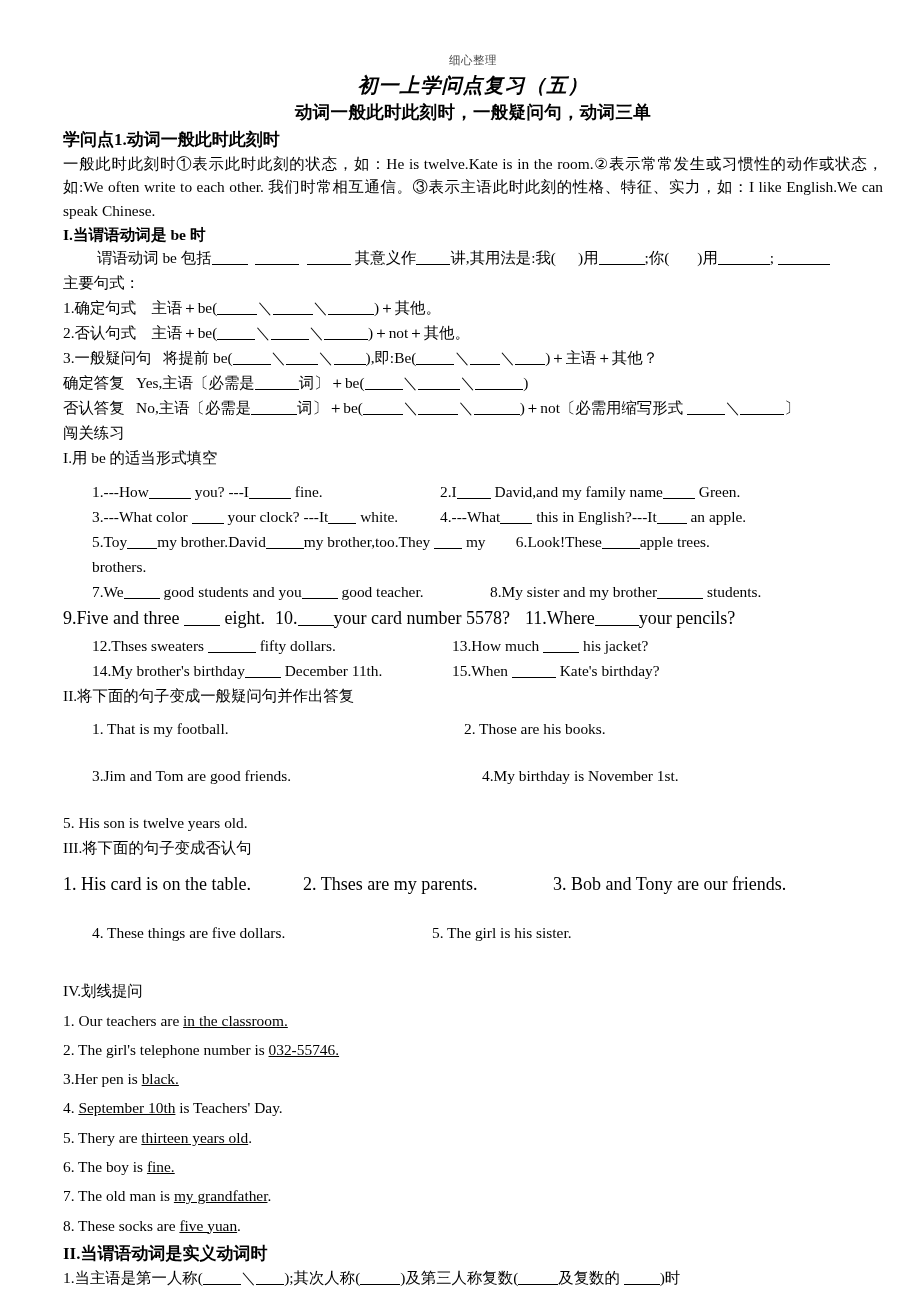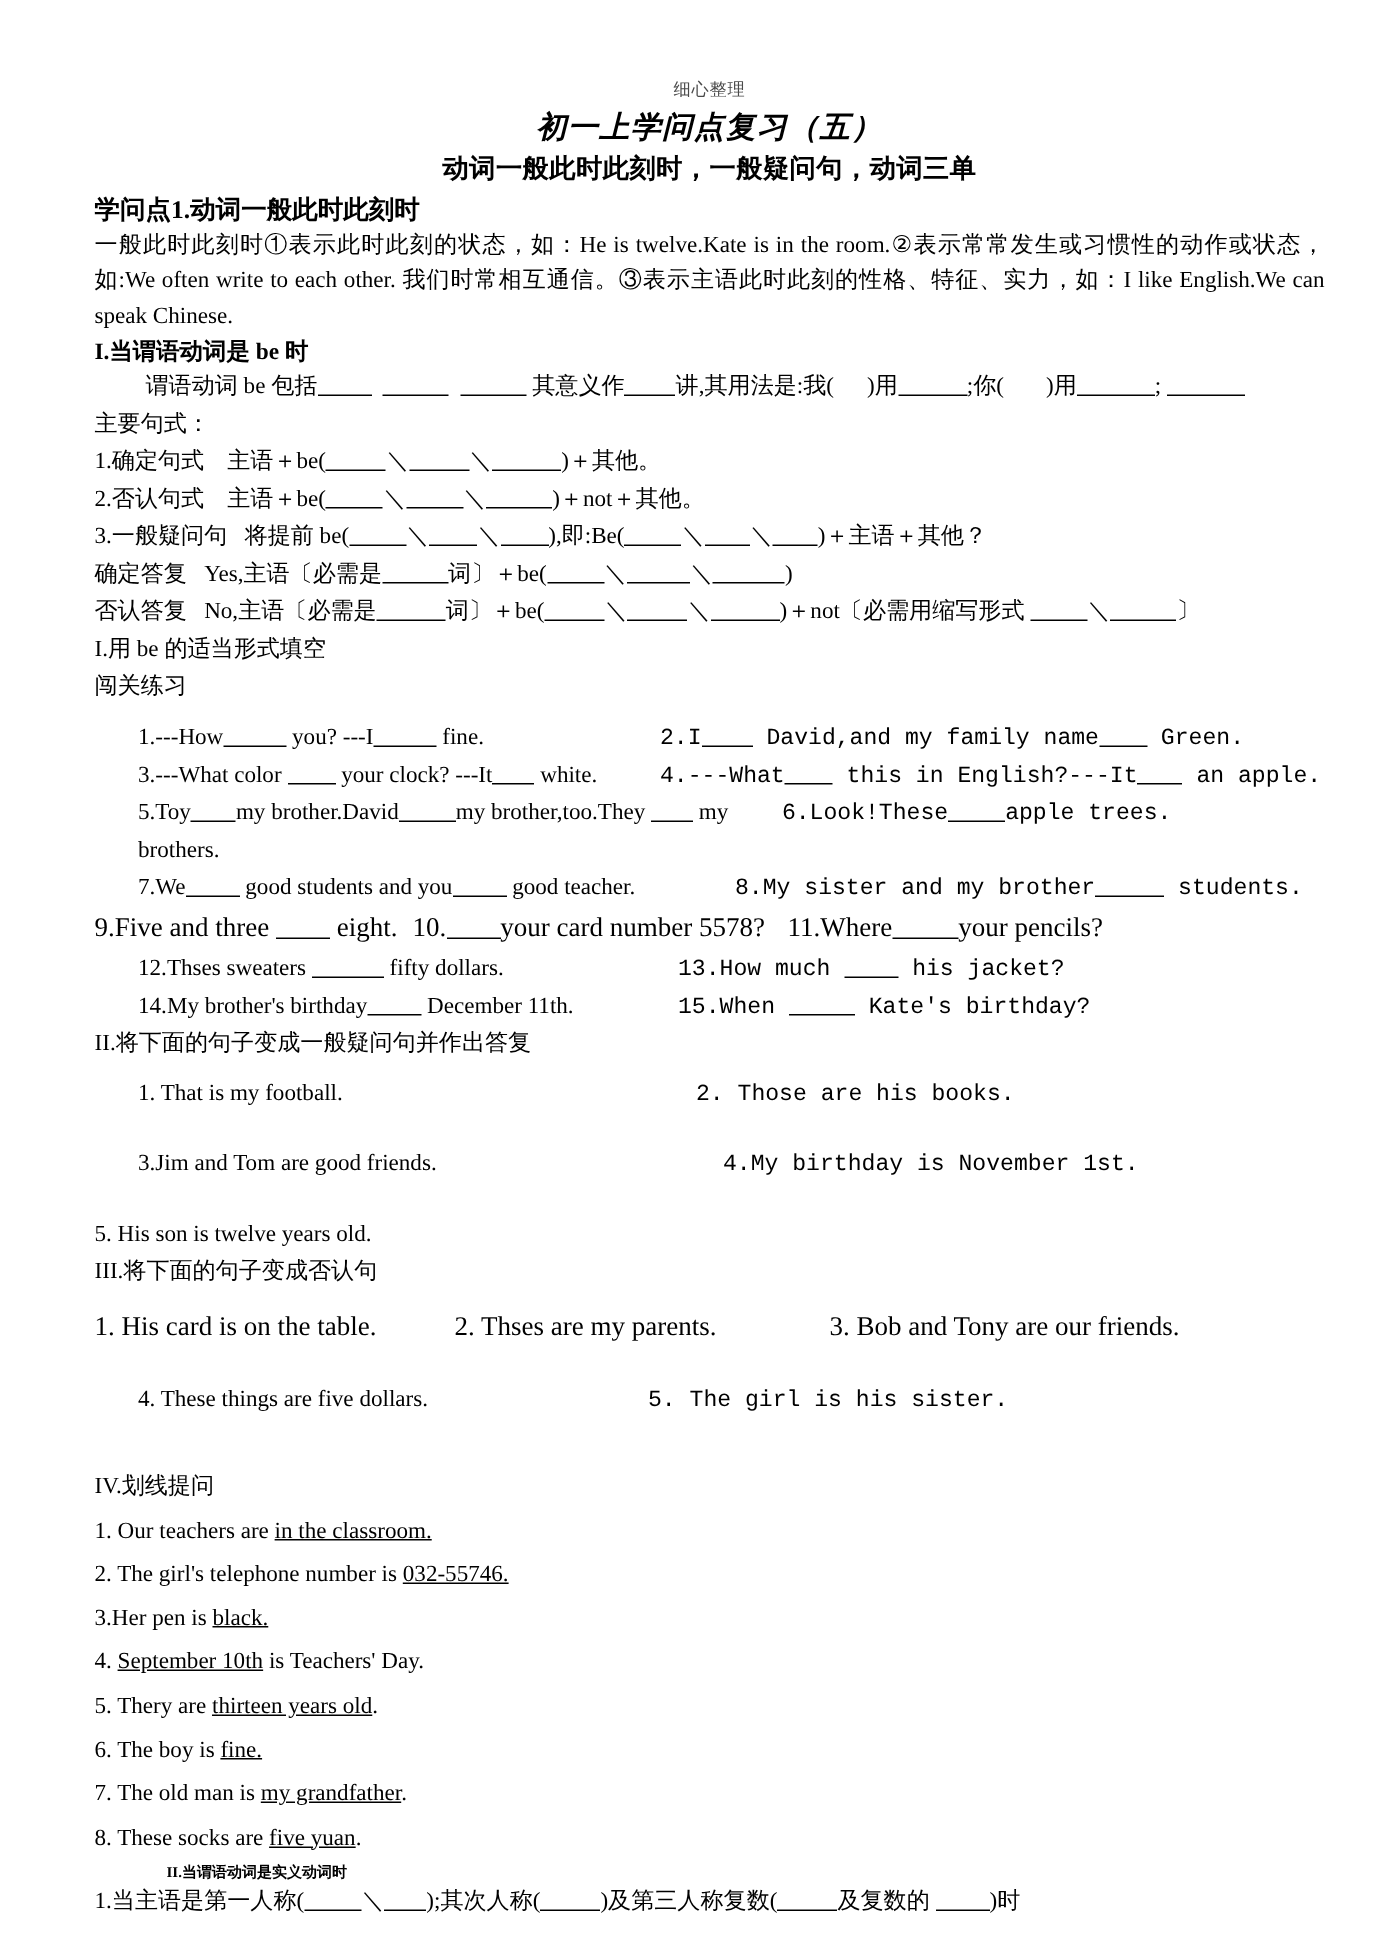--- a/index.html
+++ b/index.html
@@ -81,21 +81,21 @@
   }
   .u { text-decoration: underline; text-align: right; }
 
   
   .row2 {
     display: flex;
     font-size: 15.4px;
     line-height: 1.62;
   }
   .row2 > .c1 { width: 348px; flex: 0 0 348px; margin-left: 29px; }
-  .row2 > .c2 { flex: 1 1 auto; font-family: Liberation Mono, monospace; }
+  .row2 > .c2 { flex: 1 1 auto; }
 
   .row3 {
     display: flex;
     font-size: 18px;
     line-height: 1.62;
   }
   .row3 > .c { flex: 0 0 auto; }
 
   .gap-sm { height: 9px; }
   .gap-md { height: 22px; }
@@ -123,22 +123,22 @@
     <div class="line"><span>1.确定句式    主语＋be(</span><span class="blank" style="width:40px"></span><span>＼</span><span class="blank" style="width:40px"></span><span>＼</span><span class="blank" style="width:46px"></span><span>)＋其他。</span></div>
 
     <div class="line"><span>2.否认句式    主语＋be(</span><span class="blank" style="width:38px"></span><span>＼</span><span class="blank" style="width:38px"></span><span>＼</span><span class="blank" style="width:44px"></span><span>)＋not＋其他。</span></div>
 
     <div class="line"><span>3.一般疑问句   将提前 be(</span><span class="blank" style="width:38px"></span><span>＼</span><span class="blank" style="width:32px"></span><span>＼</span><span class="blank" style="width:32px"></span><span>),即:Be(</span><span class="blank" style="width:38px"></span><span>＼</span><span class="blank" style="width:30px"></span><span>＼</span><span class="blank" style="width:30px"></span><span>)＋主语＋其他？</span></div>
 
     <div class="line"><span>确定答复   Yes,主语〔必需是</span><span class="blank" style="width:44px"></span><span>词〕＋be(</span><span class="blank" style="width:38px"></span><span>＼</span><span class="blank" style="width:42px"></span><span>＼</span><span class="blank" style="width:48px"></span><span>)</span></div>
 
     <div class="line"><span>否认答复   No,主语〔必需是</span><span class="blank" style="width:46px"></span><span>词〕＋be(</span><span class="blank" style="width:40px"></span><span>＼</span><span class="blank" style="width:40px"></span><span>＼</span><span class="blank" style="width:46px"></span><span>)＋not〔必需用缩写形式</span>&nbsp;<span class="blank" style="width:38px"></span><span>＼</span><span class="blank" style="width:44px"></span><span>〕</span></div>
 
+    <div class="line">闯关练习</div>
     <div class="line">I.用 be 的适当形式填空</div>
-    <div class="line">闯关练习</div>
 
     <div class="gap-sm"></div>
 
     <div class="row2">
       <div class="c1"><span>1.</span><span>---How</span><span class="blank" style="width:42px"></span>&nbsp;<span>you? ---I</span><span class="blank" style="width:42px"></span>&nbsp;<span>fine.</span></div>
       <div class="c2"><span>2.</span><span>I</span><span class="blank" style="width:34px"></span>&nbsp;<span>David,and my family name</span><span class="blank" style="width:32px"></span>&nbsp;<span>Green.</span></div>
     </div>
 
     <div class="row2">
       <div class="c1"><span>3.</span><span>---What color</span>&nbsp;<span class="blank" style="width:32px"></span>&nbsp;<span>your clock? ---It</span><span class="blank" style="width:28px"></span>&nbsp;<span>white.</span></div>
@@ -205,18 +205,18 @@
 
     <div class="line loose"><span>1. Our teachers are </span><span class="u">in the classroom.</span><span></span></div>
     <div class="line loose"><span>2. The girl's telephone number is </span><span class="u">032-55746.</span><span></span></div>
     <div class="line loose"><span>3.Her pen is </span><span class="u">black.</span><span></span></div>
     <div class="line loose"><span>4. </span><span class="u">September 10th</span><span> is Teachers' Day.</span></div>
     <div class="line loose"><span>5. Thery are </span><span class="u">thirteen years old</span><span>.</span></div>
     <div class="line loose"><span>6. The boy is </span><span class="u">fine.</span><span></span></div>
     <div class="line loose"><span>7. The old man is </span><span class="u">my grandfather</span><span>.</span></div>
     <div class="line loose"><span>8. These socks are </span><span class="u">five yuan</span><span>.</span></div>
 
-    <div class="h-bold" style="font-size:10px;margin-left:48px;">II.当谓语动词是实义动词时</div>
+    <div class="h-bold" style="font-size:17px;">II.当谓语动词是实义动词时</div>
 
     <div class="line"><span>1.当主语是第一人称(</span><span class="blank" style="width:38px"></span><span>＼</span><span class="blank" style="width:28px"></span><span>);其次人称(</span><span class="blank" style="width:40px"></span><span>)及第三人称复数(</span><span class="blank" style="width:40px"></span><span>及复数的</span>&nbsp;<span class="blank" style="width:36px"></span><span>)时</span></div>
 
   </div>
 </div>
 
 </body></html>

